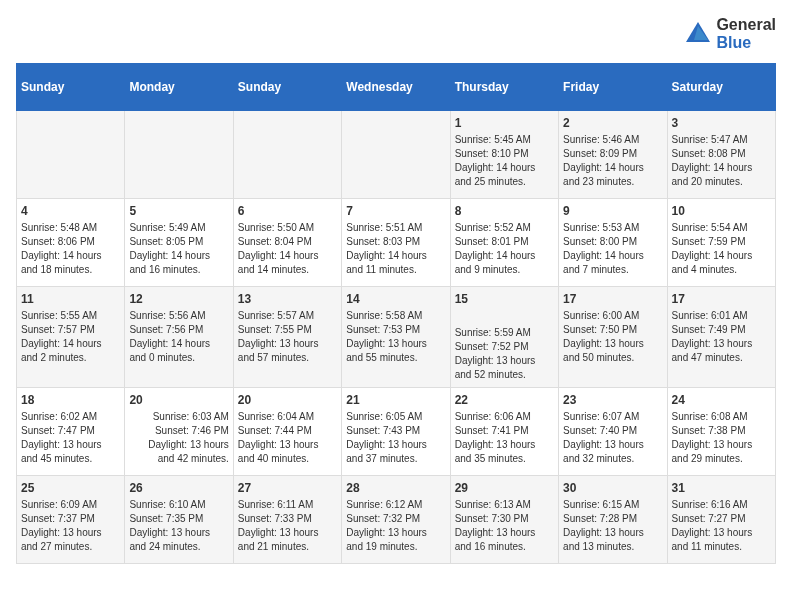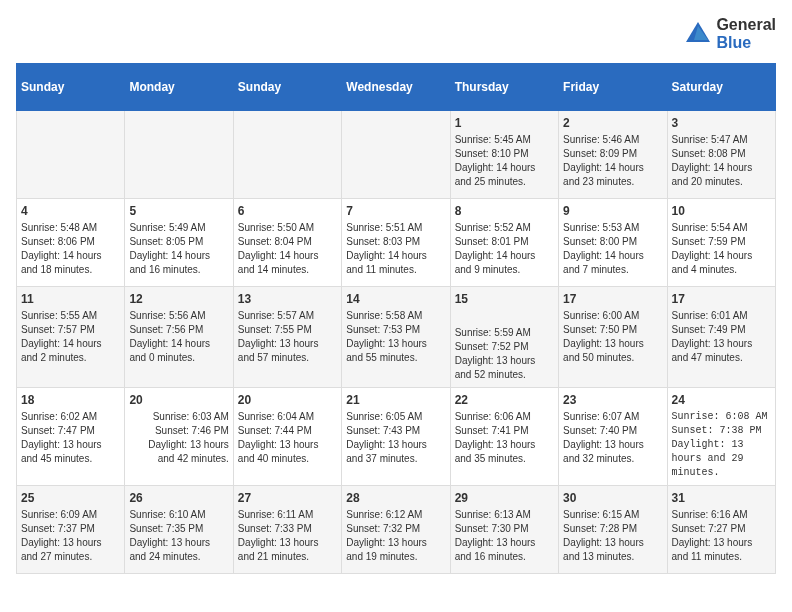--- a/index.html
+++ b/index.html
@@ -271,21 +271,21 @@
 Daylight: 13 hours and 35 minutes.</div>
         </td>
         <td>
           <span class="day-num">23</span>
           <div class="cell-content" style="white-space: pre-line;">Sunrise: 6:07 AM
 Sunset: 7:40 PM
 Daylight: 13 hours and 32 minutes.</div>
         </td>
         <td>
           <span class="day-num">24</span>
-          <div class="cell-content" style="white-space: pre-line; font-family: Liberation Mono, monospace;">Sunrise: 6:08 AM
+          <div class="cell-content" style="white-space: pre-line;">Sunrise: 6:08 AM
 Sunset: 7:38 PM
 Daylight: 13 hours and 29 minutes.</div>
         </td>
       </tr>
       <tr>
         <td>
           <span class="day-num">25</span>
           <div class="cell-content" style="white-space: pre-line;">Sunrise: 6:09 AM
 Sunset: 7:37 PM
 Daylight: 13 hours and 27 minutes.</div>

